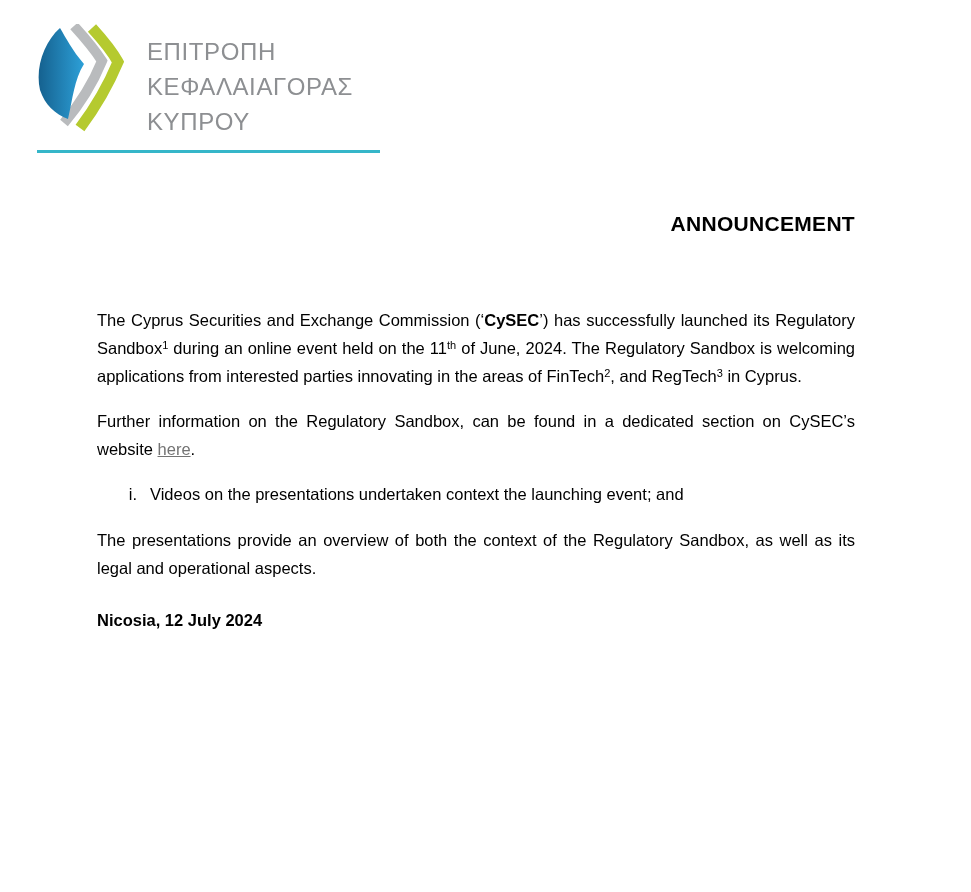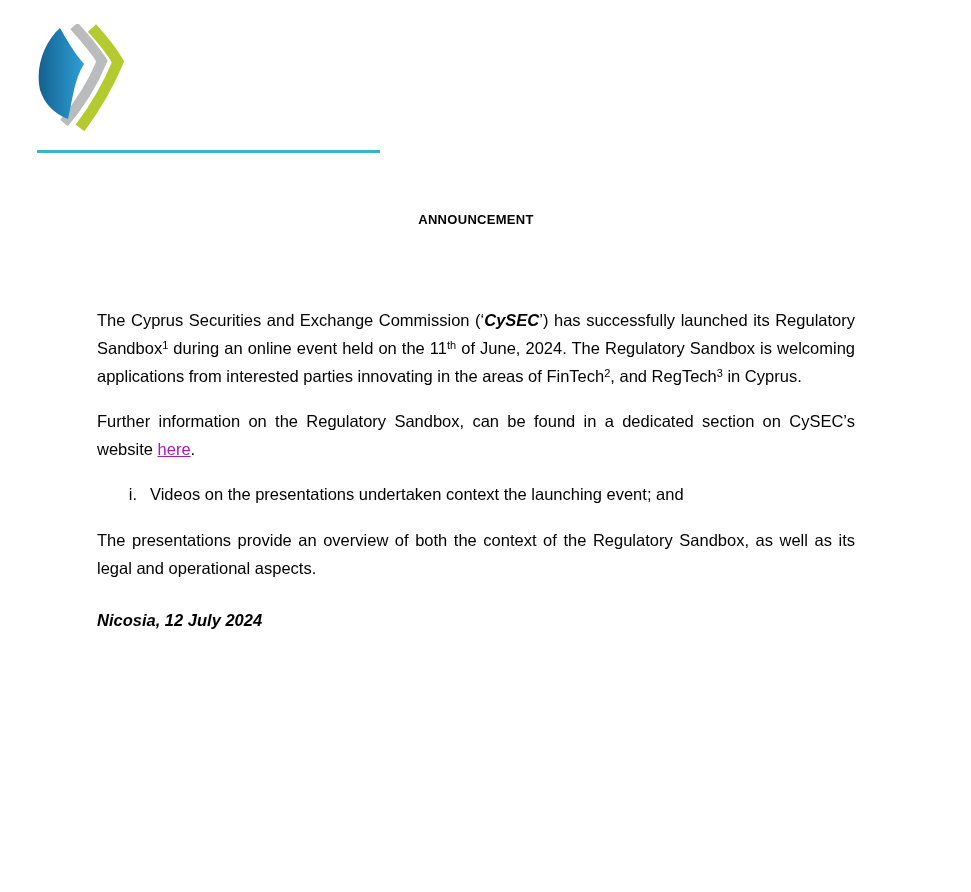--- a/index.html
+++ b/index.html
@@ -29,65 +29,70 @@
   }
   .logo-underline{
     position:absolute;left:37px;top:150px;
     width:343px;height:3px;
     background:#35b6c9;
   }
 
   
   .doc-title{
     position:absolute;left:97px;top:212px;width:758px;
-    text-align:center;
-    font-weight:bold;font-size:13px;letter-spacing:0.3px;
+    text-align:right;
+    font-weight:bold;font-size:21px;letter-spacing:0.3px;
   }
 
   
   .doc-body{
     position:absolute;left:97px;top:306px;width:758px;
     font-size:16.5px;line-height:28px;
     text-align:justify;
   }
   .para{margin:0 0 17px 0;}
   .para.b{font-weight:bold;margin-top:24px;}
-  .b{font-weight:bold;font-style:italic;}
+  .b{font-weight:bold;}
   sup{
     font-size:11px;line-height:0;
     position:relative;top:-5px;vertical-align:baseline;
   }
   .list-item{
     display:flex;
     margin:0 0 18px 0;
     padding-left:25px;
     text-align:left;
   }
   .marker{flex:none;width:15px;text-align:right;}
   .list-text{flex:1;padding-left:13px;}
-  .doclink{color:#a21caf;text-decoration:underline;cursor:pointer;}
+  .doclink{color:#737373;text-decoration:underline;cursor:pointer;}
 </style>
 </head>
 <body>
 
 <div class="page">
 
   <div class="logo">
     <svg class="logo-mark" width="88" height="112" viewBox="36 26 88 112" xmlns="http://www.w3.org/2000/svg">
       <defs>
         <linearGradient id="bluegrad" x1="0" y1="0" x2="1" y2="0">
           <stop offset="0" stop-color="#15618f"></stop>
           <stop offset="1" stop-color="#2da0d8"></stop>
         </linearGradient>
       </defs>
       <path d="M74 28 C84 39 95 52 102 63 C93 85 80 106 64 125" fill="none" stroke="#b9bbbd" stroke-width="10"></path>
       <path d="M92 30 C102 41 112 53 118 64 C108 88 95 110 80 130" fill="none" stroke="#b5ca2f" stroke-width="11"></path>
       <path d="M60 30 C44 44 35 70 40 92 C45 107 55 116 68 121 C73 100 74 82 84 66 C72 52 66 40 60 30 Z" fill="url(#bluegrad)"></path>
     </svg>
 
+    <div class="logo-greek">
+      <div>ΕΠΙΤΡΟΠΗ</div>
+      <div>ΚΕΦΑΛΑΙΑΓΟΡΑΣ</div>
+      <div>ΚΥΠΡΟΥ</div>
+    </div>
 
     <div class="logo-underline"></div>
   </div>
 
   <div class="doc-title">ANNOUNCEMENT</div>
 
   <div class="doc-body">
       <p class="para"><span>The Cyprus Securities and Exchange Commission (‘</span><span class="b">CySEC</span><span>’) has successfully launched its Regulatory Sandbox</span><span><sup>1</sup></span><span> during an online event held on the 11</span><span><sup>th</sup></span><span> of June, 2024. The Regulatory Sandbox is welcoming applications from interested parties innovating in the areas of FinTech</span><span><sup>2</sup></span><span>, and RegTech</span><span><sup>3</sup></span><span> in Cyprus.</span></p>
       <p class="para"><span>Further information on the Regulatory Sandbox, can be found in a dedicated section on CySEC’s website </span><a href="#" class="doclink">here</a><span>.</span></p>
       <div class="list-item">

